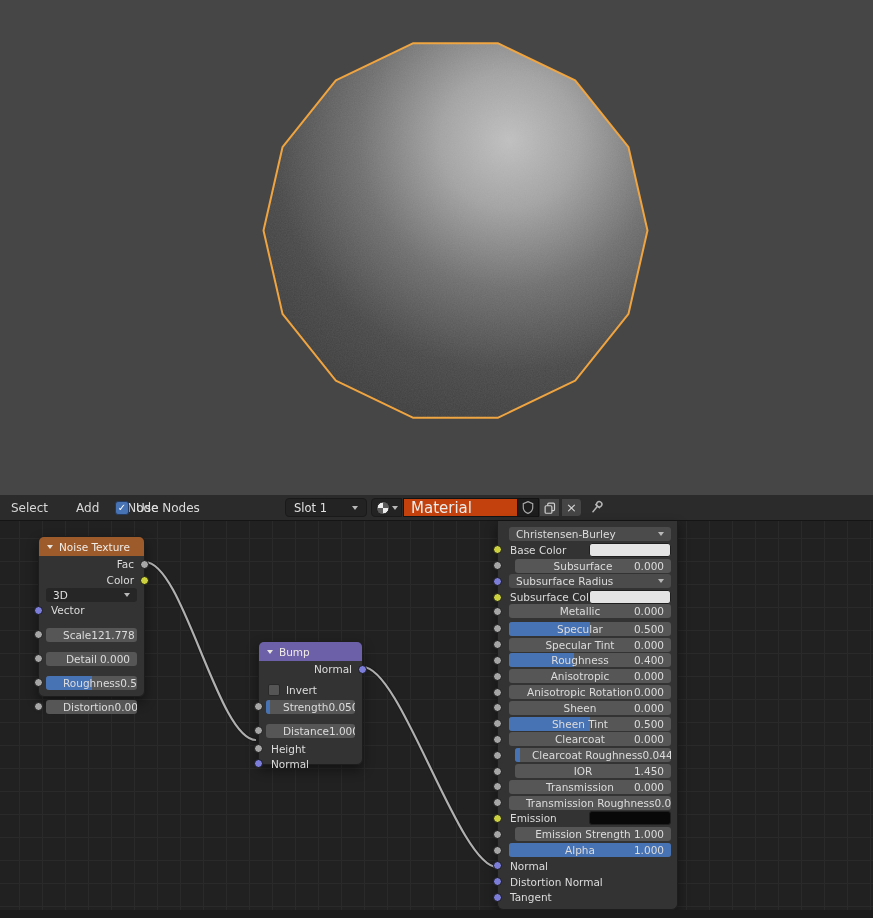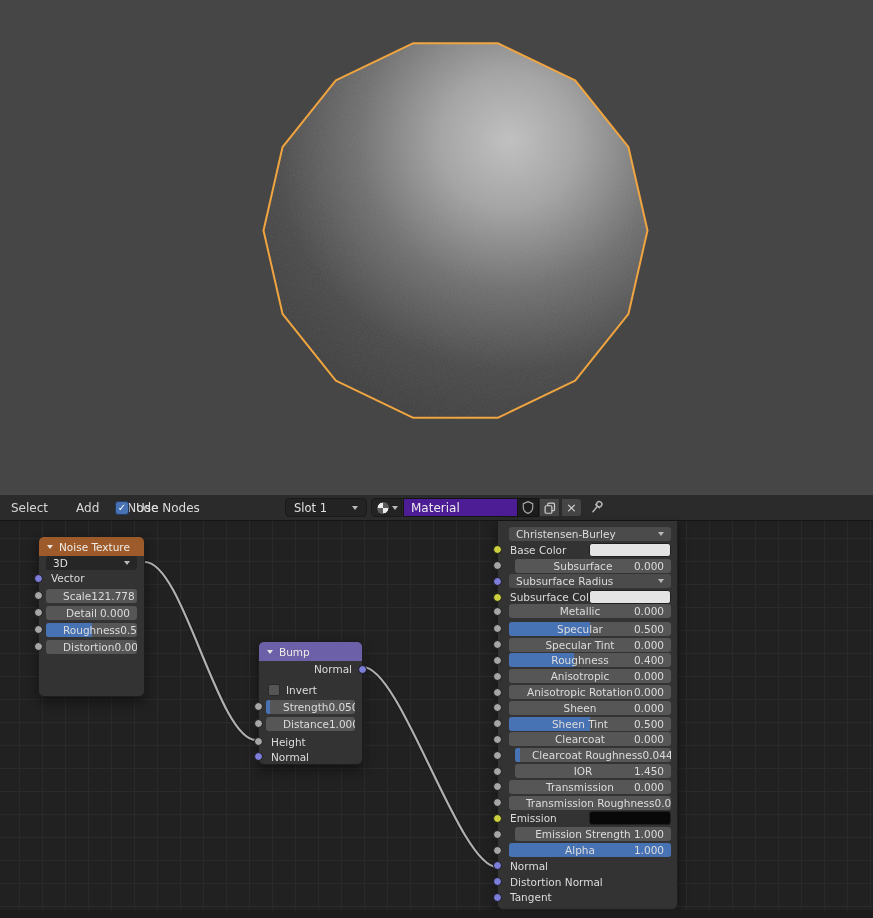--- a/index.html
+++ b/index.html
@@ -21,22 +21,22 @@
   .usenodes .lbl { color:#dcdcdc; font-size:12px; }
   .slot { position:absolute; left:285px; top:3px; width:82px; height:19px; background:#232323;
     border:1px solid #1a1a1a; border-radius:4px; color:#e2e2e2; font-size:11.5px;
     display:flex; align-items:center; padding:0 8px; }
   .slot .grow { flex:1; }
   .chev { width:0; height:0; border-left:3.5px solid transparent; border-right:3.5px solid transparent;
     border-top:4px solid #b9b9b9; }
   .matbtn { position:absolute; left:371px; top:3px; width:31px; height:19px; background:#232323;
     border:1px solid #1a1a1a; border-radius:4px 0 0 4px; display:flex; align-items:center; justify-content:center; gap:2px; }
   .namegrp { position:absolute; left:403px; top:3px; height:19px; display:flex; align-items:center; }
-  .matfield { width:115px; height:19px; background:#4c1d95; border:1px solid #141414;
-    color:#ececec; font-size:12px; display:flex; align-items:center; padding-left:7px; }
+  .matfield { width:115px; height:19px; background:#c2410c; border:1px solid #141414;
+    color:#ececec; font-size:15px; display:flex; align-items:center; padding-left:7px; }
   .shieldbox { width:21px; height:19px; background:#1d1d1d; border:1px solid #141414; border-left:none;
     display:flex; align-items:center; justify-content:center; }
   .sqbtn { width:21px; height:19px; background:#454545; border:1px solid #2a2a2a;
     display:flex; align-items:center; justify-content:center; }
   .sqbtn.last { border-radius:0 4px 4px 0; margin-left:1px; }
   .xglyph { color:#d5d5d5; font-size:13px; line-height:13px; }
   .pin { position:absolute; left:588px; top:4px; }
 
   
   .editor { position:absolute; left:0; top:521px; width:873px; height:397px;
@@ -49,21 +49,21 @@
 
   .node { position:absolute; background:rgba(52,52,52,.97); border:1px solid #1d1d1d;
     border-radius:6px; box-shadow:0 5px 12px rgba(0,0,0,.45); font-size:10.5px; color:#dcdcdc; }
   .nhead { height:19px; border-radius:5px 5px 0 0; display:flex; align-items:center; gap:6px;
     padding:0 8px; color:#f0ece6; font-size:10.5px; }
   .tri { width:0; height:0; border-left:3.5px solid transparent; border-right:3.5px solid transparent;
     border-top:4.5px solid #e8e4de; }
 
   .row { position:relative; height:16px; display:flex; align-items:center; padding:0 10px; }
   .row.r { justify-content:flex-end; }
-  .srow { position:relative; padding:0 7px; margin-top:3px; }
+  .srow { position:relative; padding:0 7px; margin-top:10px; }
   .slider { position:relative; height:14px; background:#565656; border-radius:3px; overflow:hidden;
     display:flex; align-items:center; }
   .slider .fill { position:absolute; left:0; top:0; bottom:0; background:#4772b3; }
   .slider .sl { position:relative; flex:1; padding-left:17px; white-space:nowrap;text-align:center; }
   .slider .sv { position:relative; padding-right:7px; }
   .dd { height:14px; background:#262626; border-radius:3px; display:flex; align-items:center;
     padding:0 7px; color:#e0e0e0; }
   .dd .grow { flex:1; }
 
   .dot { position:absolute; width:9px; height:9px; border-radius:50%; border:1px solid #161616; }
@@ -184,20 +184,30 @@
       <path d="M145,41 C183,41 218,219 256,219" fill="none" stroke="#b0b0b0" stroke-width="2.2"></path>
       <path d="M363,146 C401,146 459,346 497,346" fill="none" stroke="#191919" stroke-width="4"></path>
       <path d="M363,146 C401,146 459,346 497,346" fill="none" stroke="#b0b0b0" stroke-width="2.2"></path>
     </svg>
 
     <div class="node" id="noise">
       <div class="nhead">
         <span class="tri"></span>
         <span>Noise Texture</span>
       </div>
+      <div id="noise-outs">
+          <div class="row r">
+            <span>Fac</span>
+            <span class="dot out sock-gray" style="top: 3.5px;"></span>
+          </div>
+          <div class="row r">
+            <span>Color</span>
+            <span class="dot out sock-yellow" style="top: 3.5px;"></span>
+          </div>
+        </div>
       <div class="srow" style="margin-top:0">
         <div class="dd">
           <span>3D</span>
           <span class="grow"></span>
             <span class="chev"></span>
         </div>
       </div>
       <div class="row" style="padding-left:12px">
         <span class="dot in sock-purple" style="top:3.5px"></span>
         <span>Vector</span>

